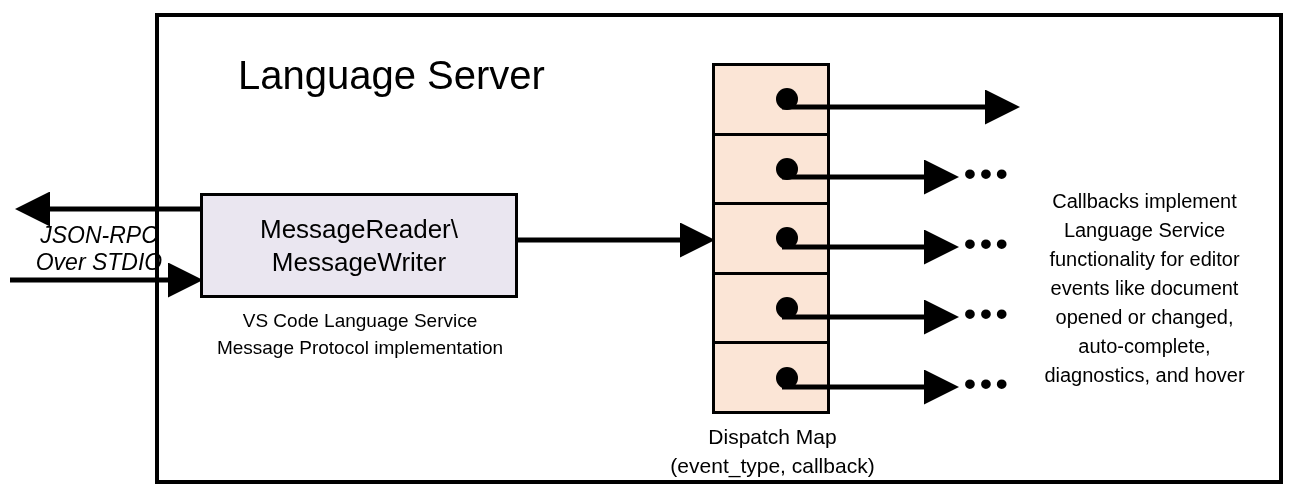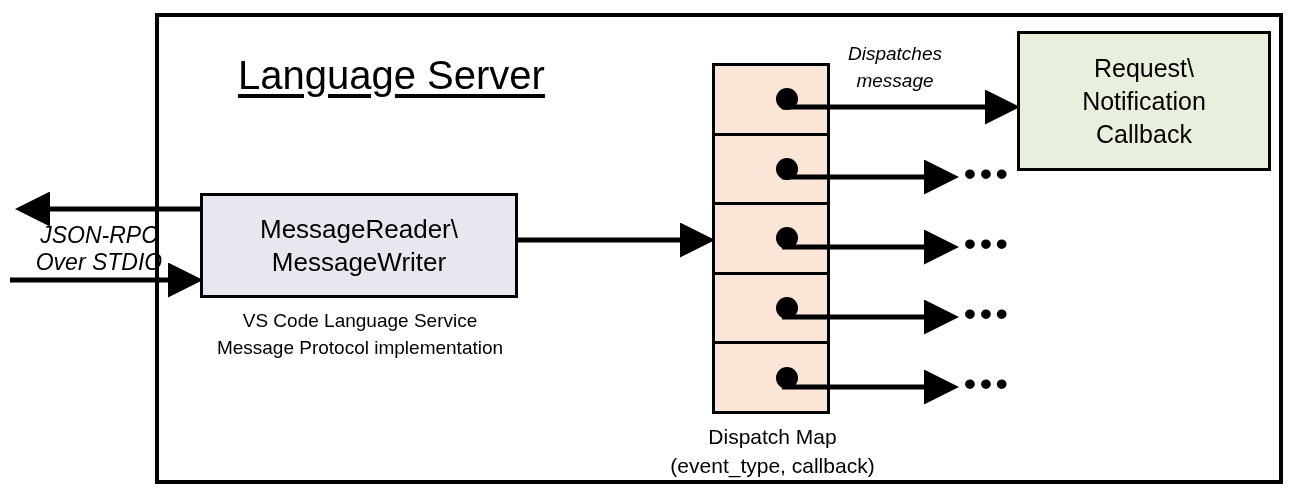--- a/index.html
+++ b/index.html
@@ -29,21 +29,20 @@
     border: 4px solid #000000;
     box-sizing: border-box;
     background: transparent;
   }
   #ls-title {
     left: 238px;
     top: 52px;
     width: 340px;
     font-size: 40px;
     line-height: 46px;
-    text-decoration: underline;
     text-underline-offset: 5px;
     white-space: nowrap;
   }
 
   
   #msg-box {
     left: 200px;
     top: 193px;
     width: 318px;
     height: 105px;
@@ -197,22 +196,20 @@
 Over STDIO</div>
 
   <div class="abs" id="msg-box">
     <div class="lbl" style="white-space: pre-line;">MessageReader\
 MessageWriter</div>
   </div>
   <div class="abs" id="msg-caption" style="white-space: pre-line;">VS Code Language Service
 Message Protocol implementation</div>
 
 
-  <div class="abs" id="dispatch-label" style="white-space: pre-line;">Dispatches
-message</div>
 
   <div class="abs" id="dispatch-map">
     <div class="dm-cell">
         <span class="dm-dot"></span>
       </div>
     <div class="dm-cell">
         <span class="dm-dot"></span>
       </div>
     <div class="dm-cell">
         <span class="dm-dot"></span>
@@ -220,25 +217,27 @@
     <div class="dm-cell">
         <span class="dm-dot"></span>
       </div>
     <div class="dm-cell">
         <span class="dm-dot"></span>
       </div>
   </div>
   <div class="abs" id="dispatch-caption" style="white-space: pre-line; text-align: center;">Dispatch Map
 (event_type, callback)</div>
 
-  <div class="abs" id="cb-box">
-    <div class="lbl" style="white-space: pre-line;">Request\
-Notification
-Callback</div>
-  </div>
+  <div class="abs" id="cb-caption" style="white-space: pre-line;">Callbacks implement
+Language Service
+functionality for editor
+events like document
+opened or changed,
+auto-complete,
+diagnostics, and hover</div>
 
   <div class="ellipsis" style="left:964px; top:163px;">•••</div>
   <div class="ellipsis" style="left:964px; top:233px;">•••</div>
   <div class="ellipsis" style="left:964px; top:303px;">•••</div>
   <div class="ellipsis" style="left:964px; top:373px;">•••</div>
 
   <svg id="arrows" viewBox="0 0 1291 494">
     <defs>
       <marker id="ah" markerWidth="7" markerHeight="7" refX="5.6" refY="3.5" orient="auto" markerUnits="strokeWidth">
         <path d="M0,0 L7,3.5 L0,7 z" fill="#000"></path>

